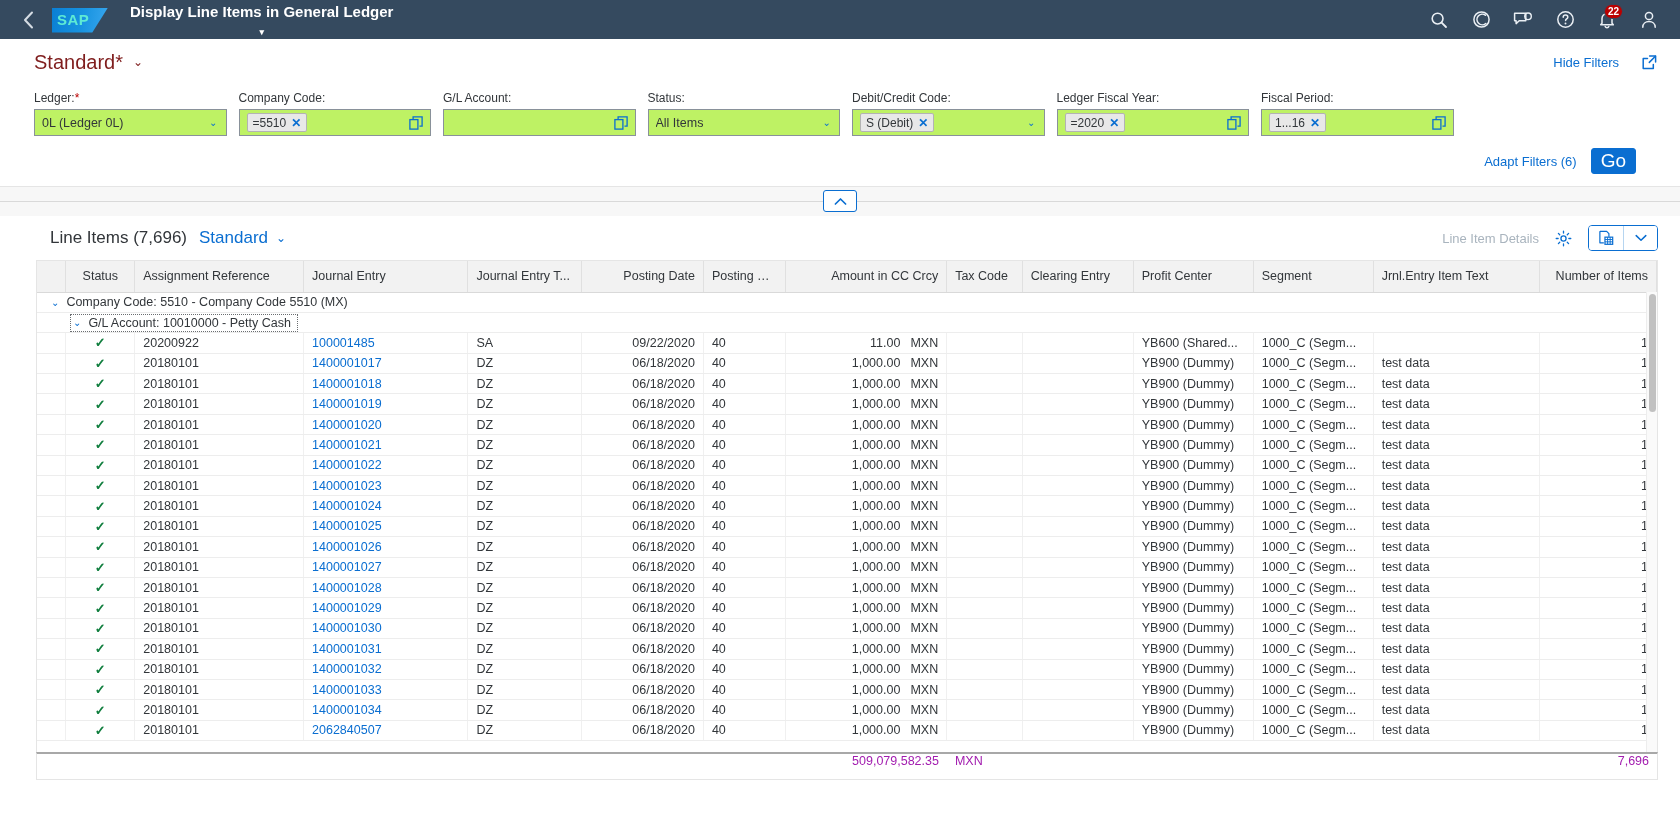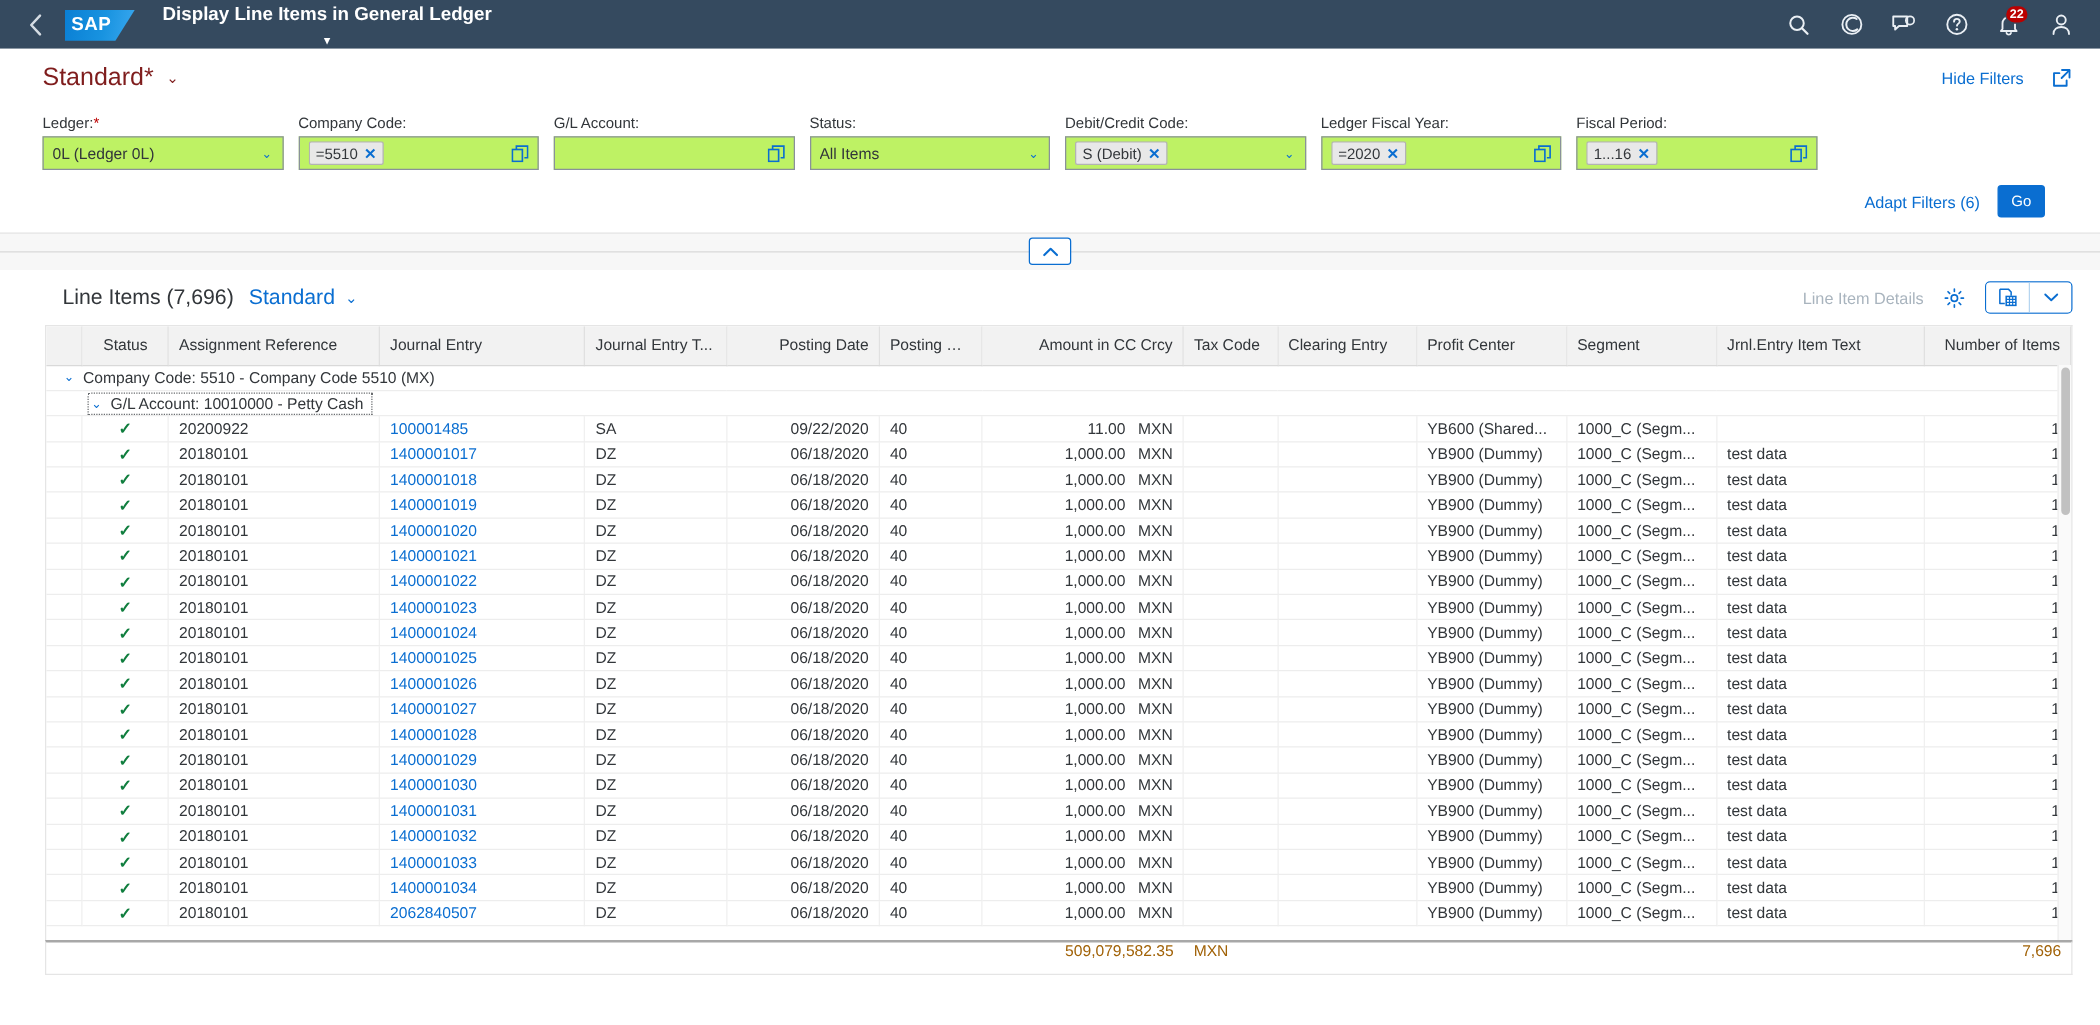--- a/index.html
+++ b/index.html
@@ -31,21 +31,21 @@
     display: flex; align-items: center;
   }
   .sap-logo .lg-bg {
     position: absolute; left: 0; top: 2px;
     width: 56px; height: 25px;
     background: linear-gradient(100deg, #0a7fd4 0%, #1893e0 55%, #3aa8ef 100%);
     clip-path: polygon(0 0, 100% 0, 72% 100%, 0 100%);
   }
   .sap-logo .lg-txt {
     position: relative; z-index: 2;
-    color: #ffffff; font-weight: bold; font-size: 15px;
+    color: #5eead4; font-weight: bold; font-size: 15px;
     letter-spacing: 0.4px; padding-left: 5px;
     font-family: "Liberation Sans", sans-serif;
     text-align: center;
   }
   .shell-title {
     margin-left: 22px;
     font-size: 15px; font-weight: bold;
     color: #ffffff;
     display: flex; align-items: center; gap: 7px;
     cursor: pointer;
@@ -130,21 +130,21 @@
 
   .filter-actions {
     display: flex; align-items: center; justify-content: flex-end;
     gap: 14px; padding: 12px 22px 0 0;
   }
   .adapt-filters { font-size: 13px; color: #0a6ed1; cursor: pointer; }
   .go-btn {
     background: #0a6ed1; color: #fff;
     border: 1px solid #0a6ed1;
     height: 26px; min-width: 38px;
-    font-size: 12px; border-radius: 3px;
+    font-size: 19px; border-radius: 3px;
     cursor: pointer;
     display:flex; align-items:center; justify-content:center;
     padding: 0 9px;
   }
 
   
   .collapse-strip {
     position: relative;
     height: 30px;
     margin-top: 12px;
@@ -267,21 +267,21 @@
   
   .total-row {
     margin: 0 22px 0 36px;
     border: 1px solid #e5e5e5;
     border-top: 2px solid #a8a8a8;
     background: #fff;
     height: 28px;
   }
   table.tot { border-collapse: collapse; width: 100%; table-layout: fixed; }
   table.tot td {
-    font-size: 12.5px; color: #a16207;
+    font-size: 12.5px; color: #a21caf;
     height: 14px; padding: 0 8px; white-space: nowrap;
   }
   table.tot td.num { text-align: right; }
 </style>
 </head>
 <body>
 
 <div class="shell-bar">
   <div class="shell-back">
     <svg width="11" height="18" viewBox="0 0 11 18" fill="none" aria-hidden="true">

